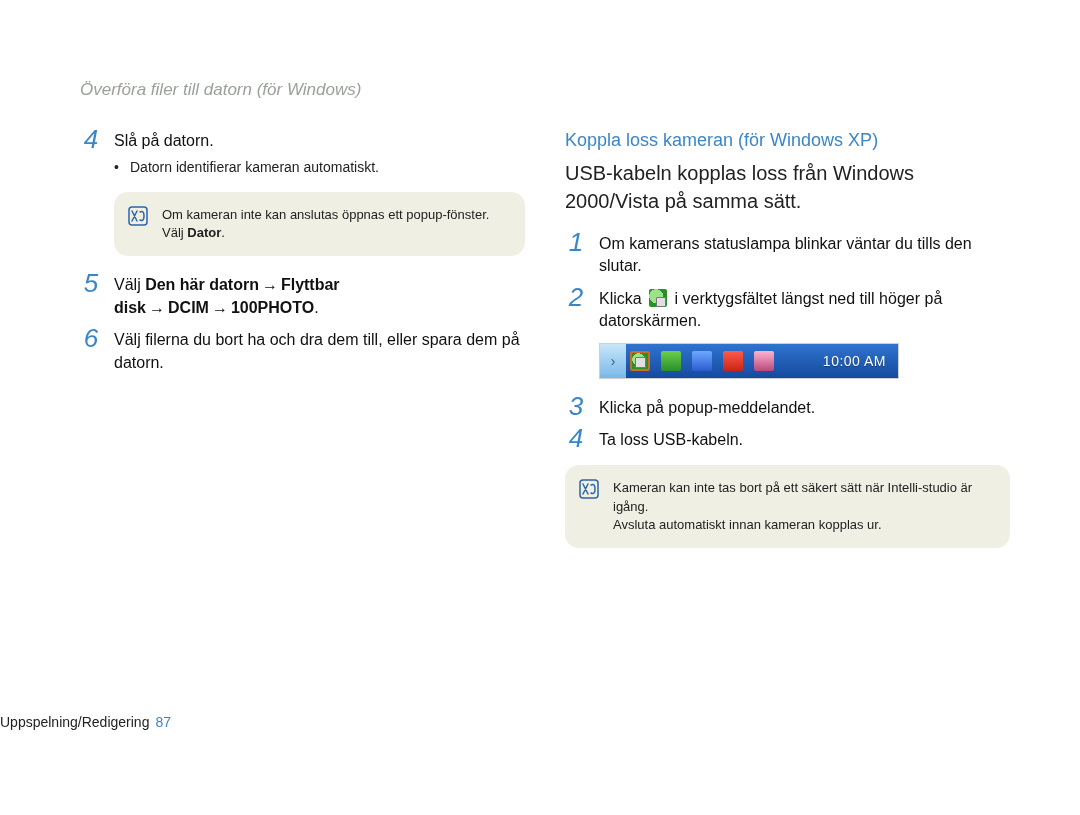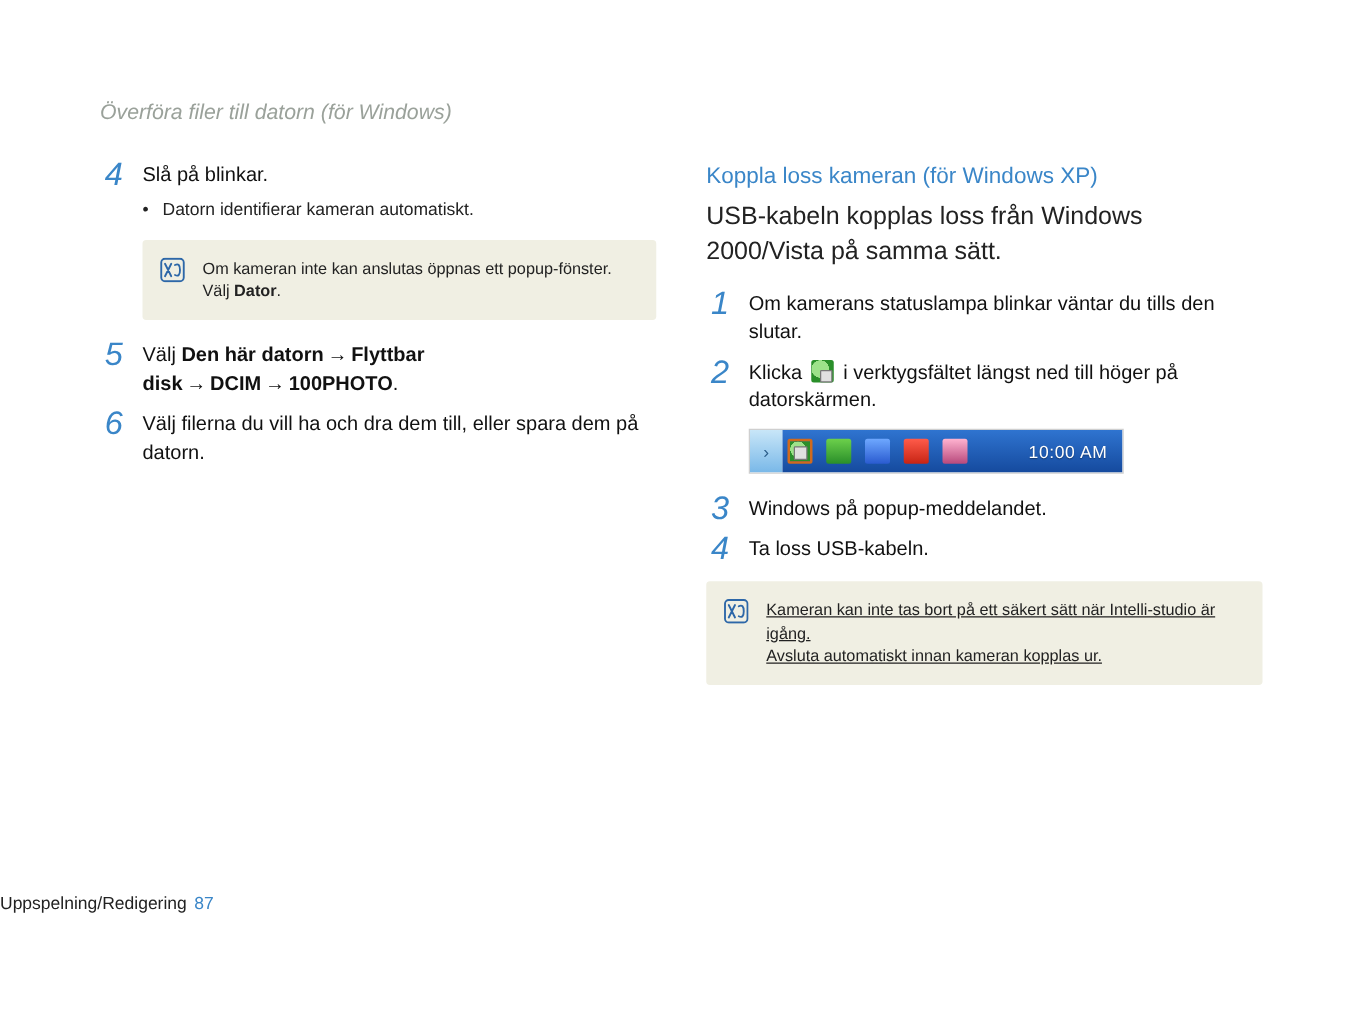--- a/index.html
+++ b/index.html
@@ -65,32 +65,31 @@
   }
   .step-bullet::before {
     content: "•";
     position: absolute;
     left: 0;
     top: 0;
   }
   .note-box {
     margin: 14px 0 18px 34px;
     background: #f0efe3;
-    border-radius: 3px;
+    border-radius: 14px;
     padding: 14px 16px 14px 14px;
     display: flex;
     align-items: flex-start;
     gap: 14px;
     font-size: 13px;
     line-height: 1.4;
     color: #222;
   }
   .note-box-wide {
     margin-left: 0;
-    text-decoration: underline;
   }
   .note-icon {
     width: 20px;
     height: 20px;
     flex-shrink: 0;
   }
   .note-icon svg {
     width: 20px;
     height: 20px;
   }
@@ -213,21 +212,21 @@
 
   <div class="page-header">Överföra filer till datorn (för Windows)</div>
 
   <div class="cols">
 
     <div class="col">
 
       <div class="step">
         <div class="step-num">4</div>
         <div class="step-body">
-          <span>Slå på blinkar.</span>
+          <span>Slå på datorn.</span>
           <div class="step-bullet">Datorn identifierar kameran automatiskt.</div>
         </div>
       </div>
 
       <div class="note-box">
         <span class="note-icon">
           <svg viewBox="0 0 20 20">
             <rect x="1" y="1" width="18" height="18" rx="3" fill="none" stroke="#2d67a8" stroke-width="1.5"></rect>
             <path d="M4 5 L9 15 M9 5 L4 15 M12 14 Q16 16 16 10 Q16 4 12 6" fill="none" stroke="#2d67a8" stroke-width="1.5" stroke-linecap="round"></path>
           </svg>
@@ -239,21 +238,21 @@
 
       <div class="step">
         <div class="step-num">5</div>
         <div class="step-body">
           <span>Välj </span><span class="b">Den här datorn</span><span class="arrow b">→</span><span class="b">Flyttbar disk</span><span class="arrow b">→</span><span class="b">DCIM</span><span class="arrow b">→</span><span class="b">100PHOTO</span><span>.</span>
         </div>
       </div>
 
       <div class="step">
         <div class="step-num">6</div>
-        <div class="step-body">Välj filerna du vill ha och dra dem till, eller spara dem på datorn.</div>
+        <div class="step-body">Välj filerna du bort ha och dra dem till, eller spara dem på datorn.</div>
       </div>
 
     </div>
 
     <div class="col">
 
       <div class="section-title">Koppla loss kameran (för Windows XP)</div>
       <div class="section-sub">USB-kabeln kopplas loss från Windows 2000/Vista på samma sätt.</div>
 
       <div class="step">
@@ -277,21 +276,21 @@
           <span class="tray-icon ic-green"></span>
           <span class="tray-icon ic-blue"></span>
           <span class="tray-icon ic-red"></span>
           <span class="tray-icon ic-pink"></span>
           <span class="tray-clock">10:00 AM</span>
         </div>
       </div>
 
       <div class="step">
         <div class="step-num">3</div>
-        <div class="step-body">Windows på popup-meddelandet.</div>
+        <div class="step-body">Klicka på popup-meddelandet.</div>
       </div>
 
       <div class="step">
         <div class="step-num">4</div>
         <div class="step-body">Ta loss USB-kabeln.</div>
       </div>
 
       <div class="note-box note-box-wide" style="margin-top:14px;">
         <span class="note-icon">
           <svg viewBox="0 0 20 20">

